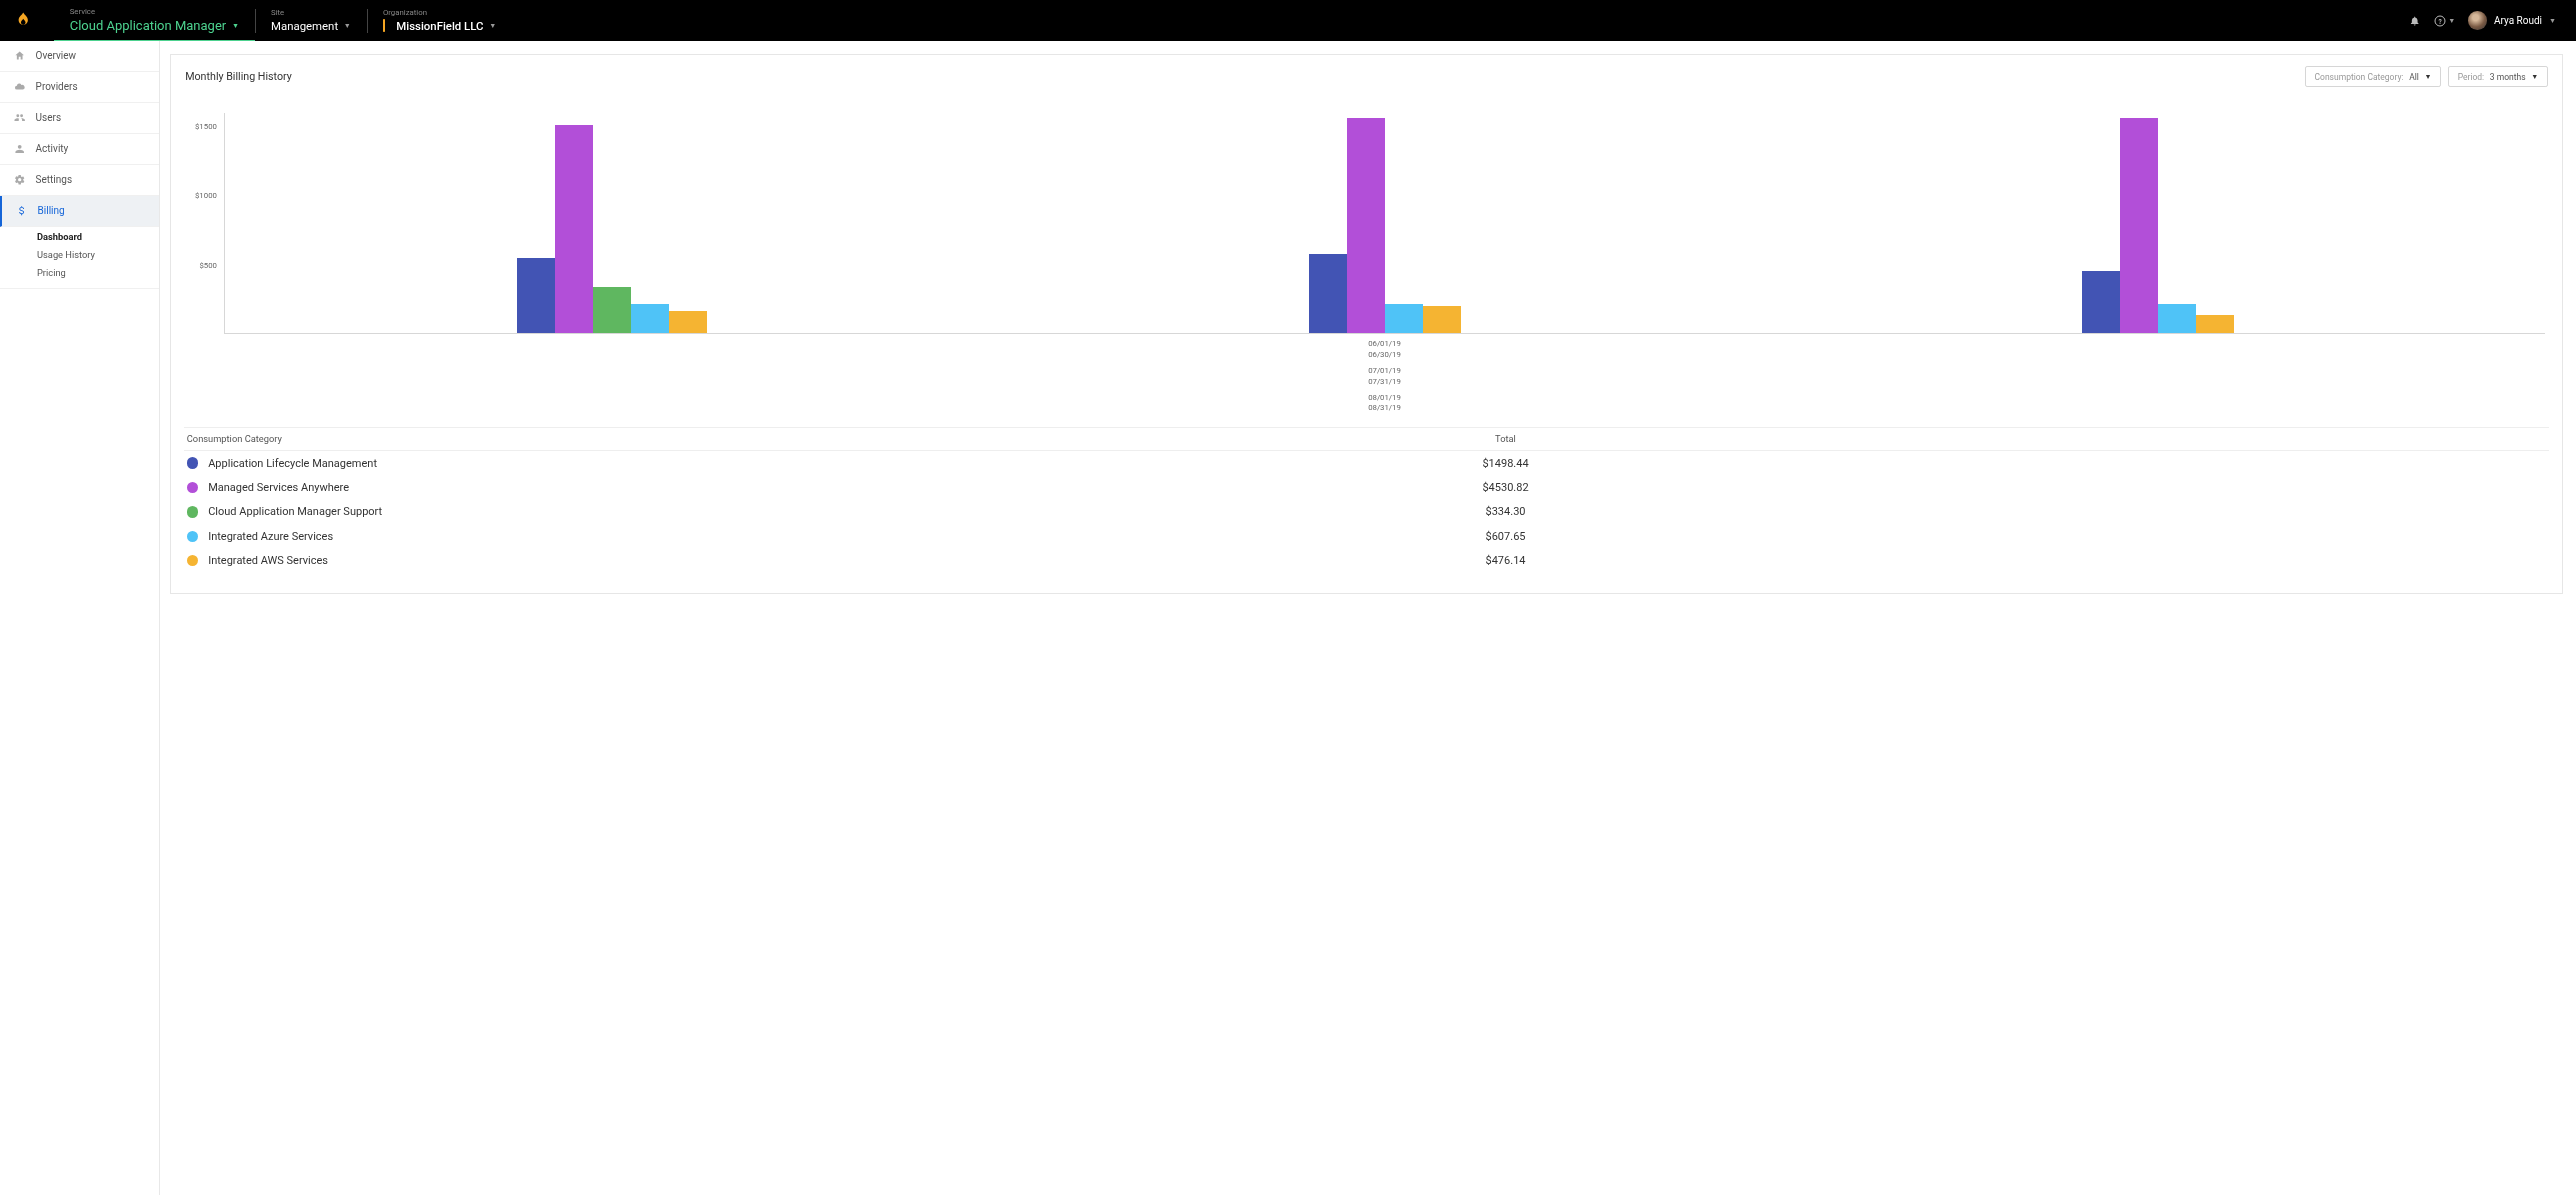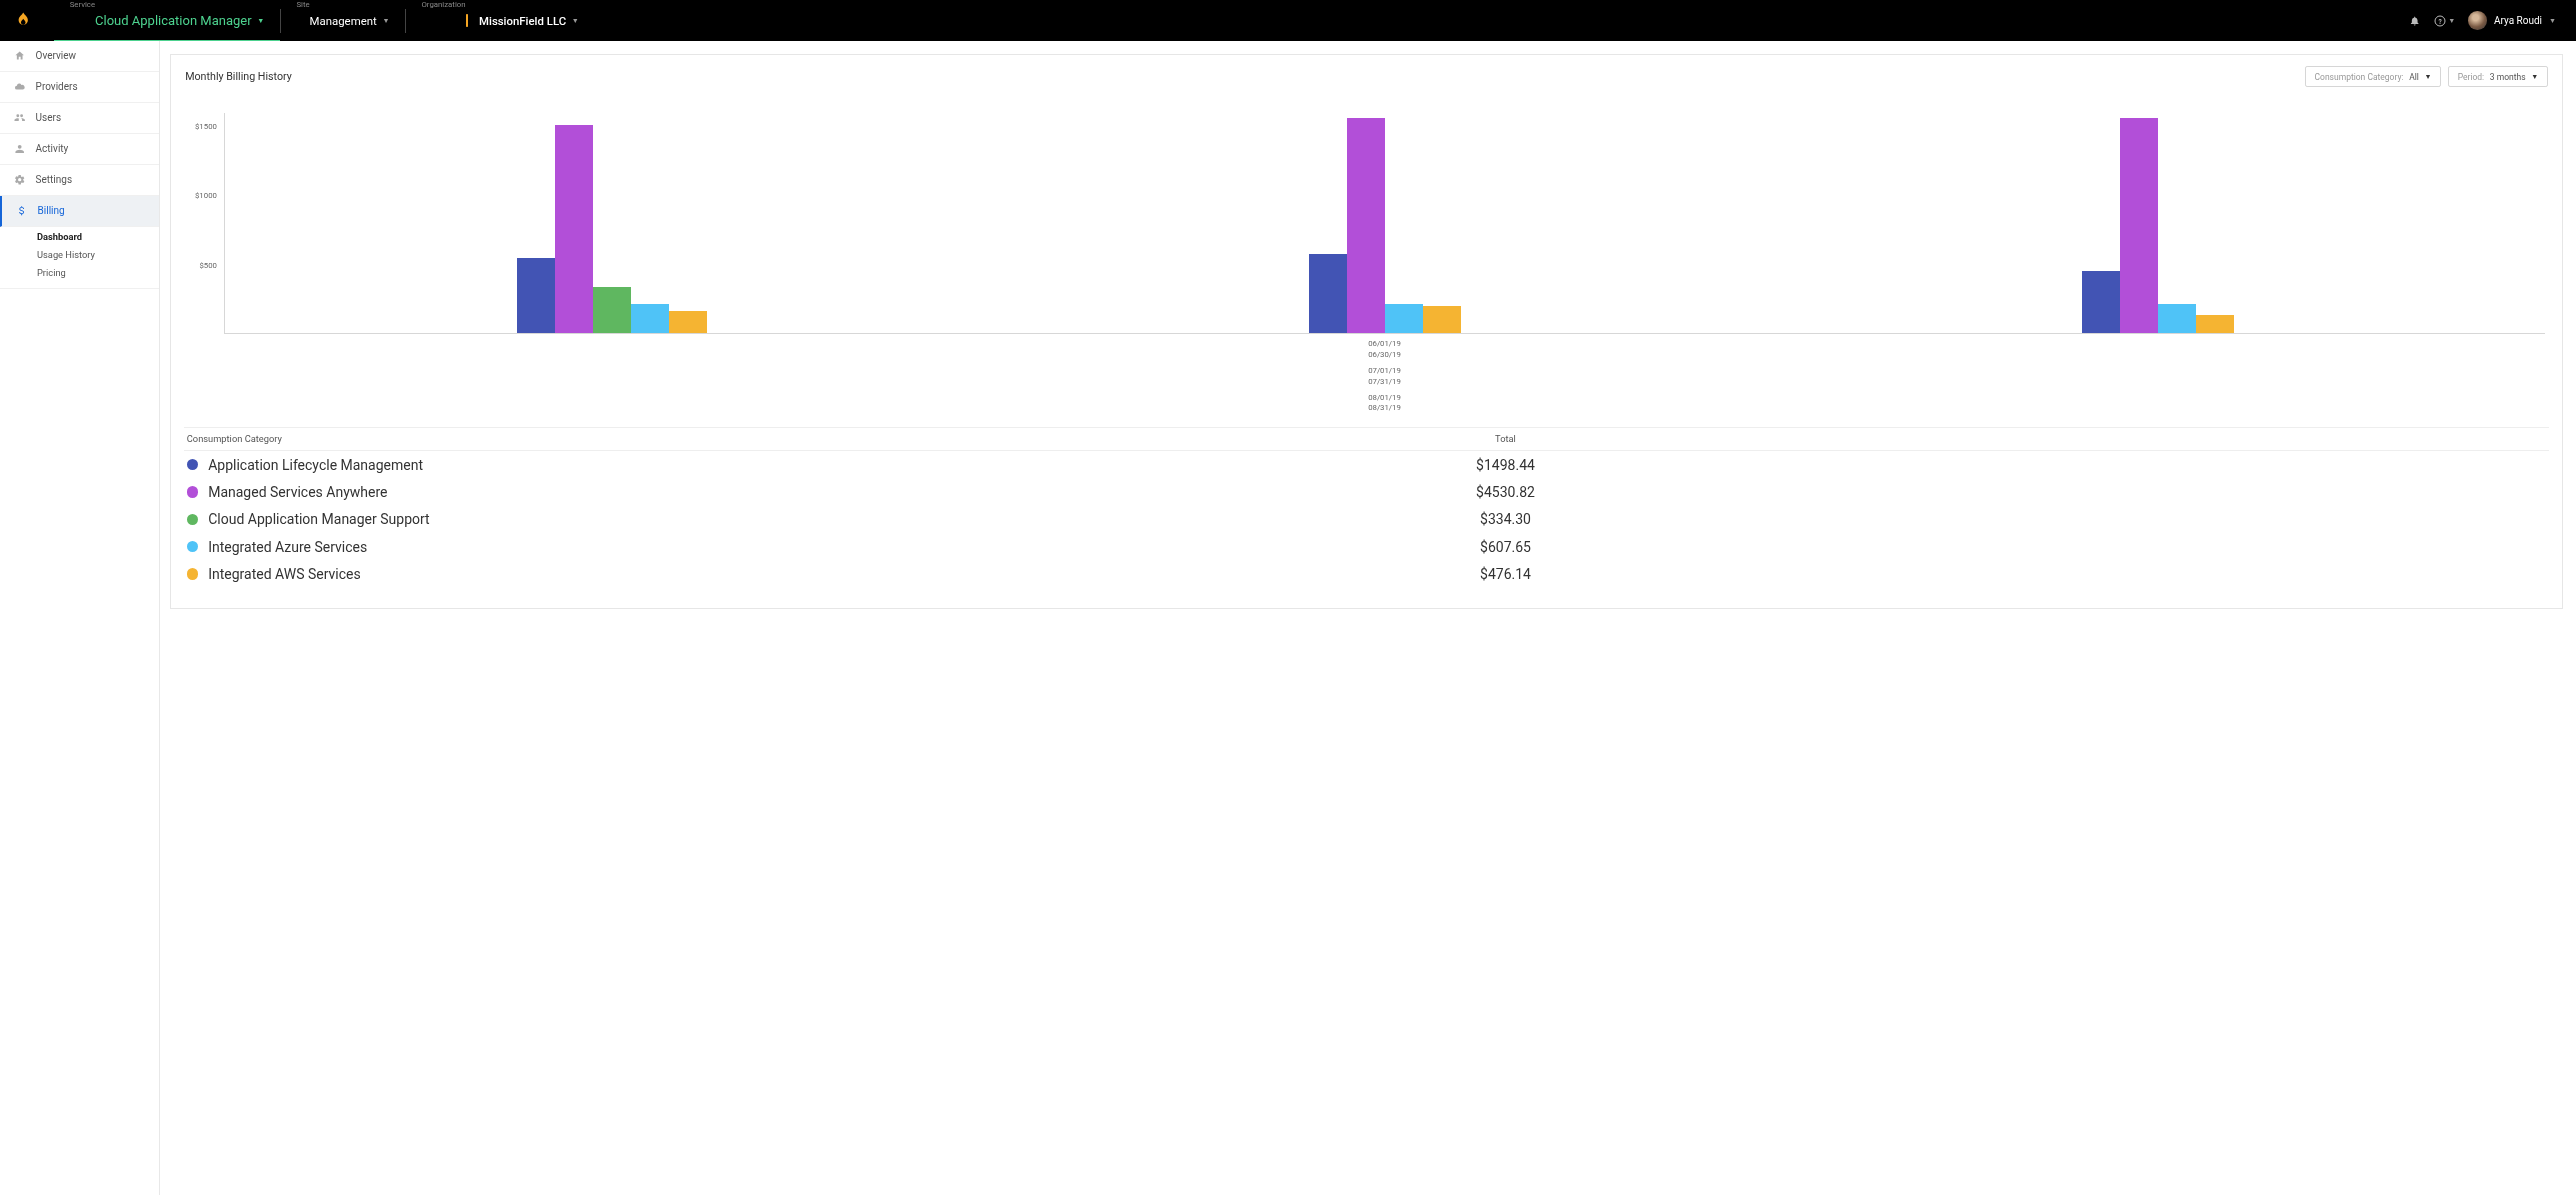--- a/index.html
+++ b/index.html
@@ -1,21 +1,21 @@
 <!DOCTYPE html>
 <html style="font-size:11.4px"><head>
 <meta charset="utf-8">
 <style>
 * { box-sizing: border-box; margin: 0; padding: 0; }
 body { font-family: -apple-system, BlinkMacSystemFont, "Segoe UI", Roboto, "Helvetica Neue", Arial, sans-serif; font-size: 10px; color: #333; background: #fff; }
 .topbar { background: #000; height: 41px; display: flex; align-items: stretch; padding: 0 14.2px; color: #fff; }
 .logo { display: flex; align-items: center; padding-right: 21.3px; }
 .logo-icon { width: 18.5px; height: 18.5px; }
 .crumbs { display: flex; align-items: stretch; flex: 1; }
-.crumb { display: flex; flex-direction: row; justify-content: center; padding: 0 15.7px; position: relative; }
+.crumb { display: flex; flex-direction: column; justify-content: center; padding: 0 15.7px; position: relative; }
 .crumb-sep { width: 0.7px; background: #444; margin: 8.5px 0; }
 .crumb-label { font-size: 7.8px; color: #888; margin-bottom: 1.4px; }
 .crumb-value { font-size: 11.4px; color: #fff; display: flex; align-items: center; gap: 5.7px; }
 .crumb-service .crumb-value { color: #4dd28f; font-size: 13px; }
 .crumb-service { border-bottom: 1.4px solid #4dd28f; }
 .crumb-org .crumb-value { font-weight: 500; }
 .org-accent { width: 2.1px; height: 13px; background: #f5a623; border-radius: 0.7px; margin-right: 5.7px; }
 .caret { font-size: 7.1px; color: #999; }
 .crumb-service .caret { color: #4dd28f; }
 .topbar-right { display: flex; align-items: center; gap: 13px; padding-right: 5.7px; }
@@ -44,21 +44,21 @@
 .y-tick { position: absolute; right: 7.1px; transform: translateY(-50%); font-size: 7.8px; color: #666; }
 .plot { flex: 1; border-left: 0.7px solid #d7d7d7; border-bottom: 0.7px solid #d7d7d7; position: relative; }
 .groups { position: absolute; inset: 0; display: flex; }
 .group { flex: 1; display: flex; align-items: flex-end; justify-content: center; gap: 0; padding: 0 6%; }
 .bar { width: 38px; border-radius: 0; }
 .x-axis { margin-left: 36px; display: flex; flex-direction: column; }
 .x-label { flex: 1; text-align: center; padding-top: 5.7px; font-size: 7.8px; color: #666; line-height: 1.35; }
 .table { padding: 5.7px 13px 20px 13px; text-align: center; }
 .thead, .trow { display: flex; align-items: center; padding: 5.7px 2.8px; }
 .thead { border-top: 0.7px solid #eee; border-bottom: 0.7px solid #eee; color: #555; font-size: 9.3px; }
-.trow { font-size: 14px; color: #333; }
+.trow { font-size: 11px; color: #333; }
 .col-cat { width: 278px; display: flex; align-items: center; gap: 10px; }
 .col-total { flex: 1; }
 .dot { width: 11.4px; height: 11.4px; border-radius: 50%; flex-shrink: 0; }
 </style>
 </head>
 <body>
 
 <div class="topbar">
   <div class="logo">
     <svg class="logo-icon" viewBox="0 0 24 24">

